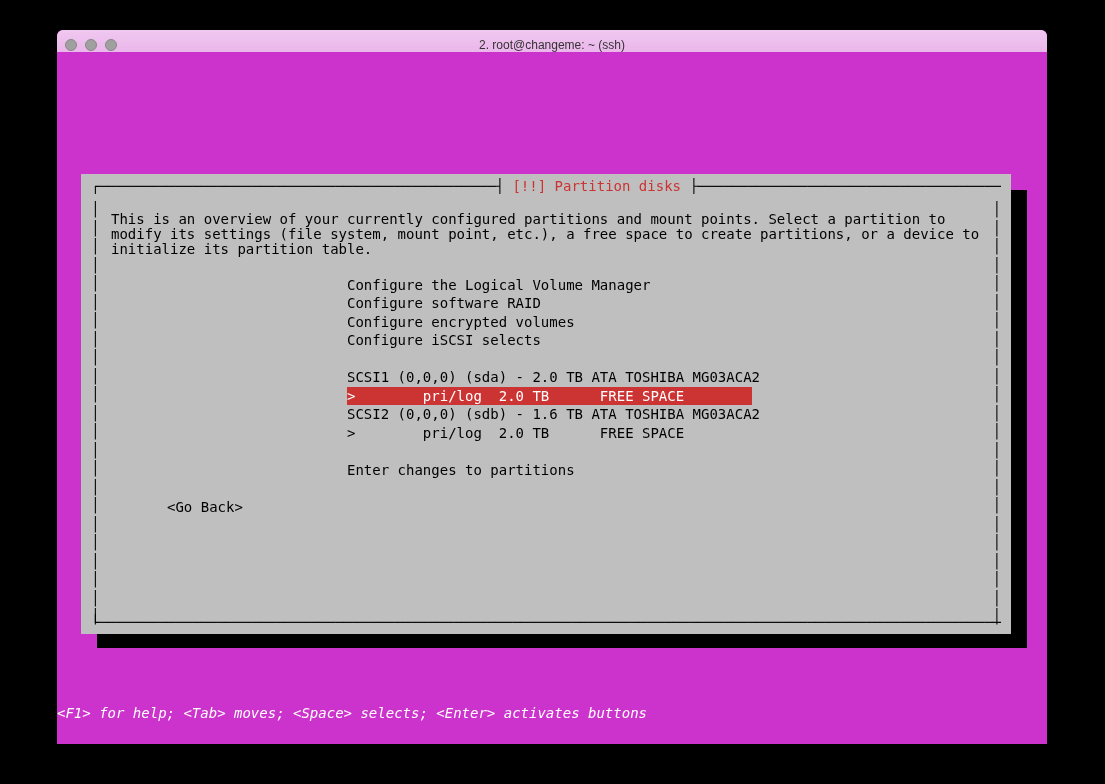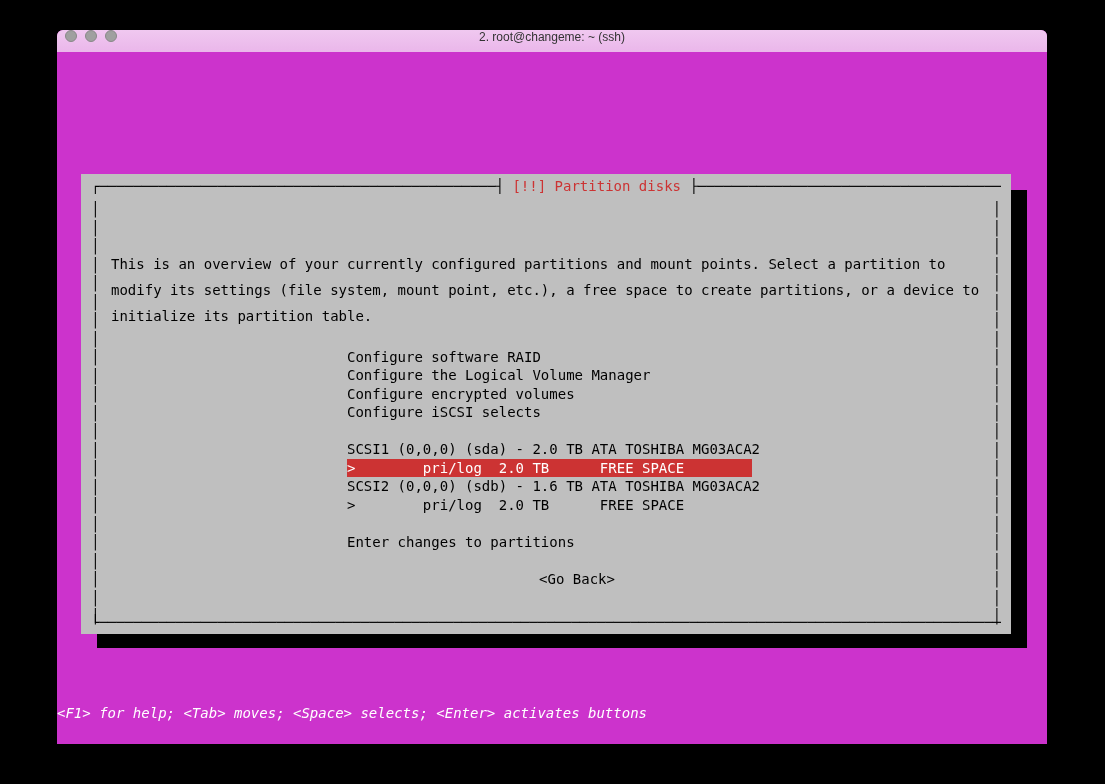--- a/index.html
+++ b/index.html
@@ -25,20 +25,21 @@
       height: 714px;
       background: #cc33cc;
       border-radius: 6px 6px 0 0;
       overflow: hidden;
     }
     
     .titlebar {
       height: 30px;
       background: linear-gradient(to bottom, #f0c8f0, #e8b0e8);
       display: flex;
+      align-items: center;
       padding: 0 8px;
       position: relative;
     }
     
     .traffic-lights {
       display: flex;
       gap: 8px;
       position: absolute;
       left: 8px;
     }
@@ -88,22 +89,21 @@
       padding: 8px 0;
     }
     
     .dialog-title-text {
       color: #cc3333;
       margin-top: 14px;
     }
     
     .description {
       padding: 18px 14px 10px 14px;
-      line-height: 26px;
-      margin-top: 39px;
+      line-height: 15px;
     }
     
     .menu-section {
       padding-left: 242px;
       line-height: 18.5px;
     }
     
     .menu-item {
       white-space: pre;
       min-height: 18.5px;
@@ -111,21 +111,20 @@
     
     .menu-item.selected {
       background: #cc3333;
       color: #fff;
       display: inline-block;
     }
     
     .go-back {
       padding-left: 62px;
       line-height: 18.5px;
-      text-align: center;
     }
     
     .help-line {
       position: absolute;
       bottom: 22px;
       left: 0;
       color: #fff;
       font-size: 14px;
       white-space: pre;
       line-height: 18px;
@@ -238,22 +237,22 @@
       </div>
 
       <div style="position:absolute; bottom:4px; left:10px; right:10px; white-space:nowrap; overflow:hidden;">└──────────────────────────────────────────────────────────────────────────────────────────────────────────────────────┘</div>
 
       <div class="content-area">
         <div class="description" style="padding:6px 6px 0 6px;">This is an overview of your currently configured partitions and mount points. Select a partition to modify its settings (file system, mount point, etc.), a free space to create partitions, or a device to initialize its partition table.</div>
 
         <div class="blank-space"></div>
 
         <div class="menu-section">
+          <div class="menu-item">Configure the Logical Volume Manager</div>
           <div class="menu-item">Configure software RAID</div>
-          <div class="menu-item">Configure the Logical Volume Manager</div>
           <div class="menu-item">Configure encrypted volumes</div>
           <div class="menu-item">Configure iSCSI selects</div>
         </div>
 
         <div class="blank-space"></div>
 
         <div class="menu-section">
           <div class="menu-item">SCSI1 (0,0,0) (sda) - 2.0 TB ATA TOSHIBA MG03ACA2</div>
           <div class="menu-item selected">&gt;        pri/log  2.0 TB      FREE SPACE        </div>
           <div class="menu-item">SCSI2 (0,0,0) (sdb) - 1.6 TB ATA TOSHIBA MG03ACA2</div>

